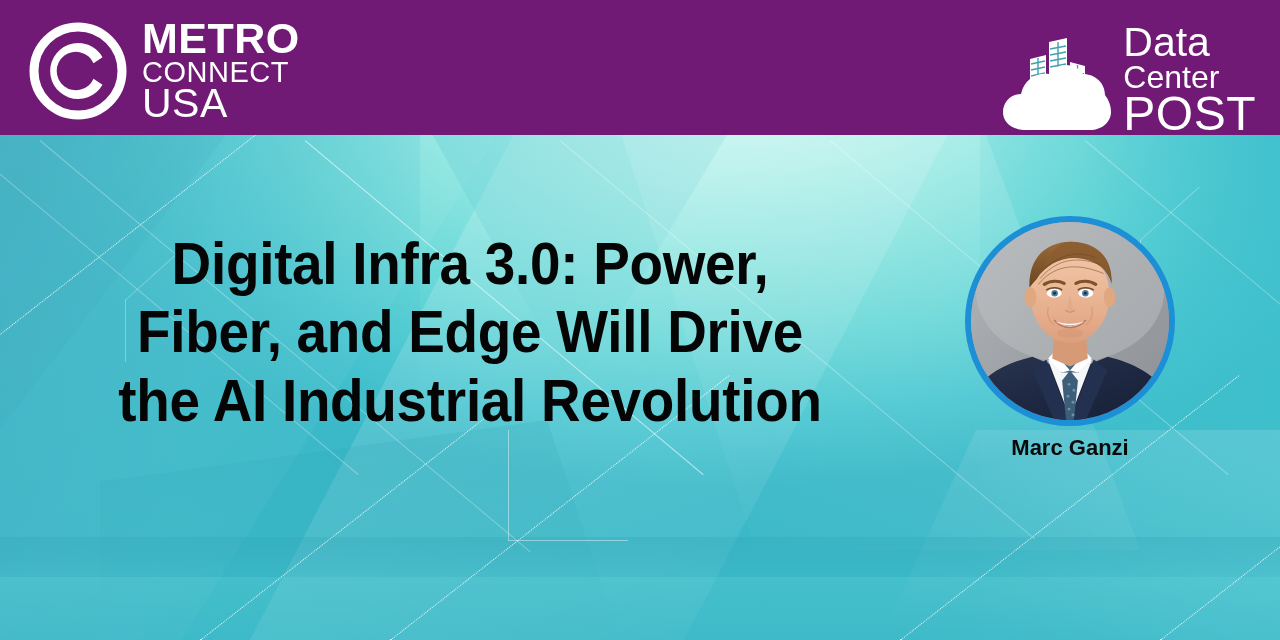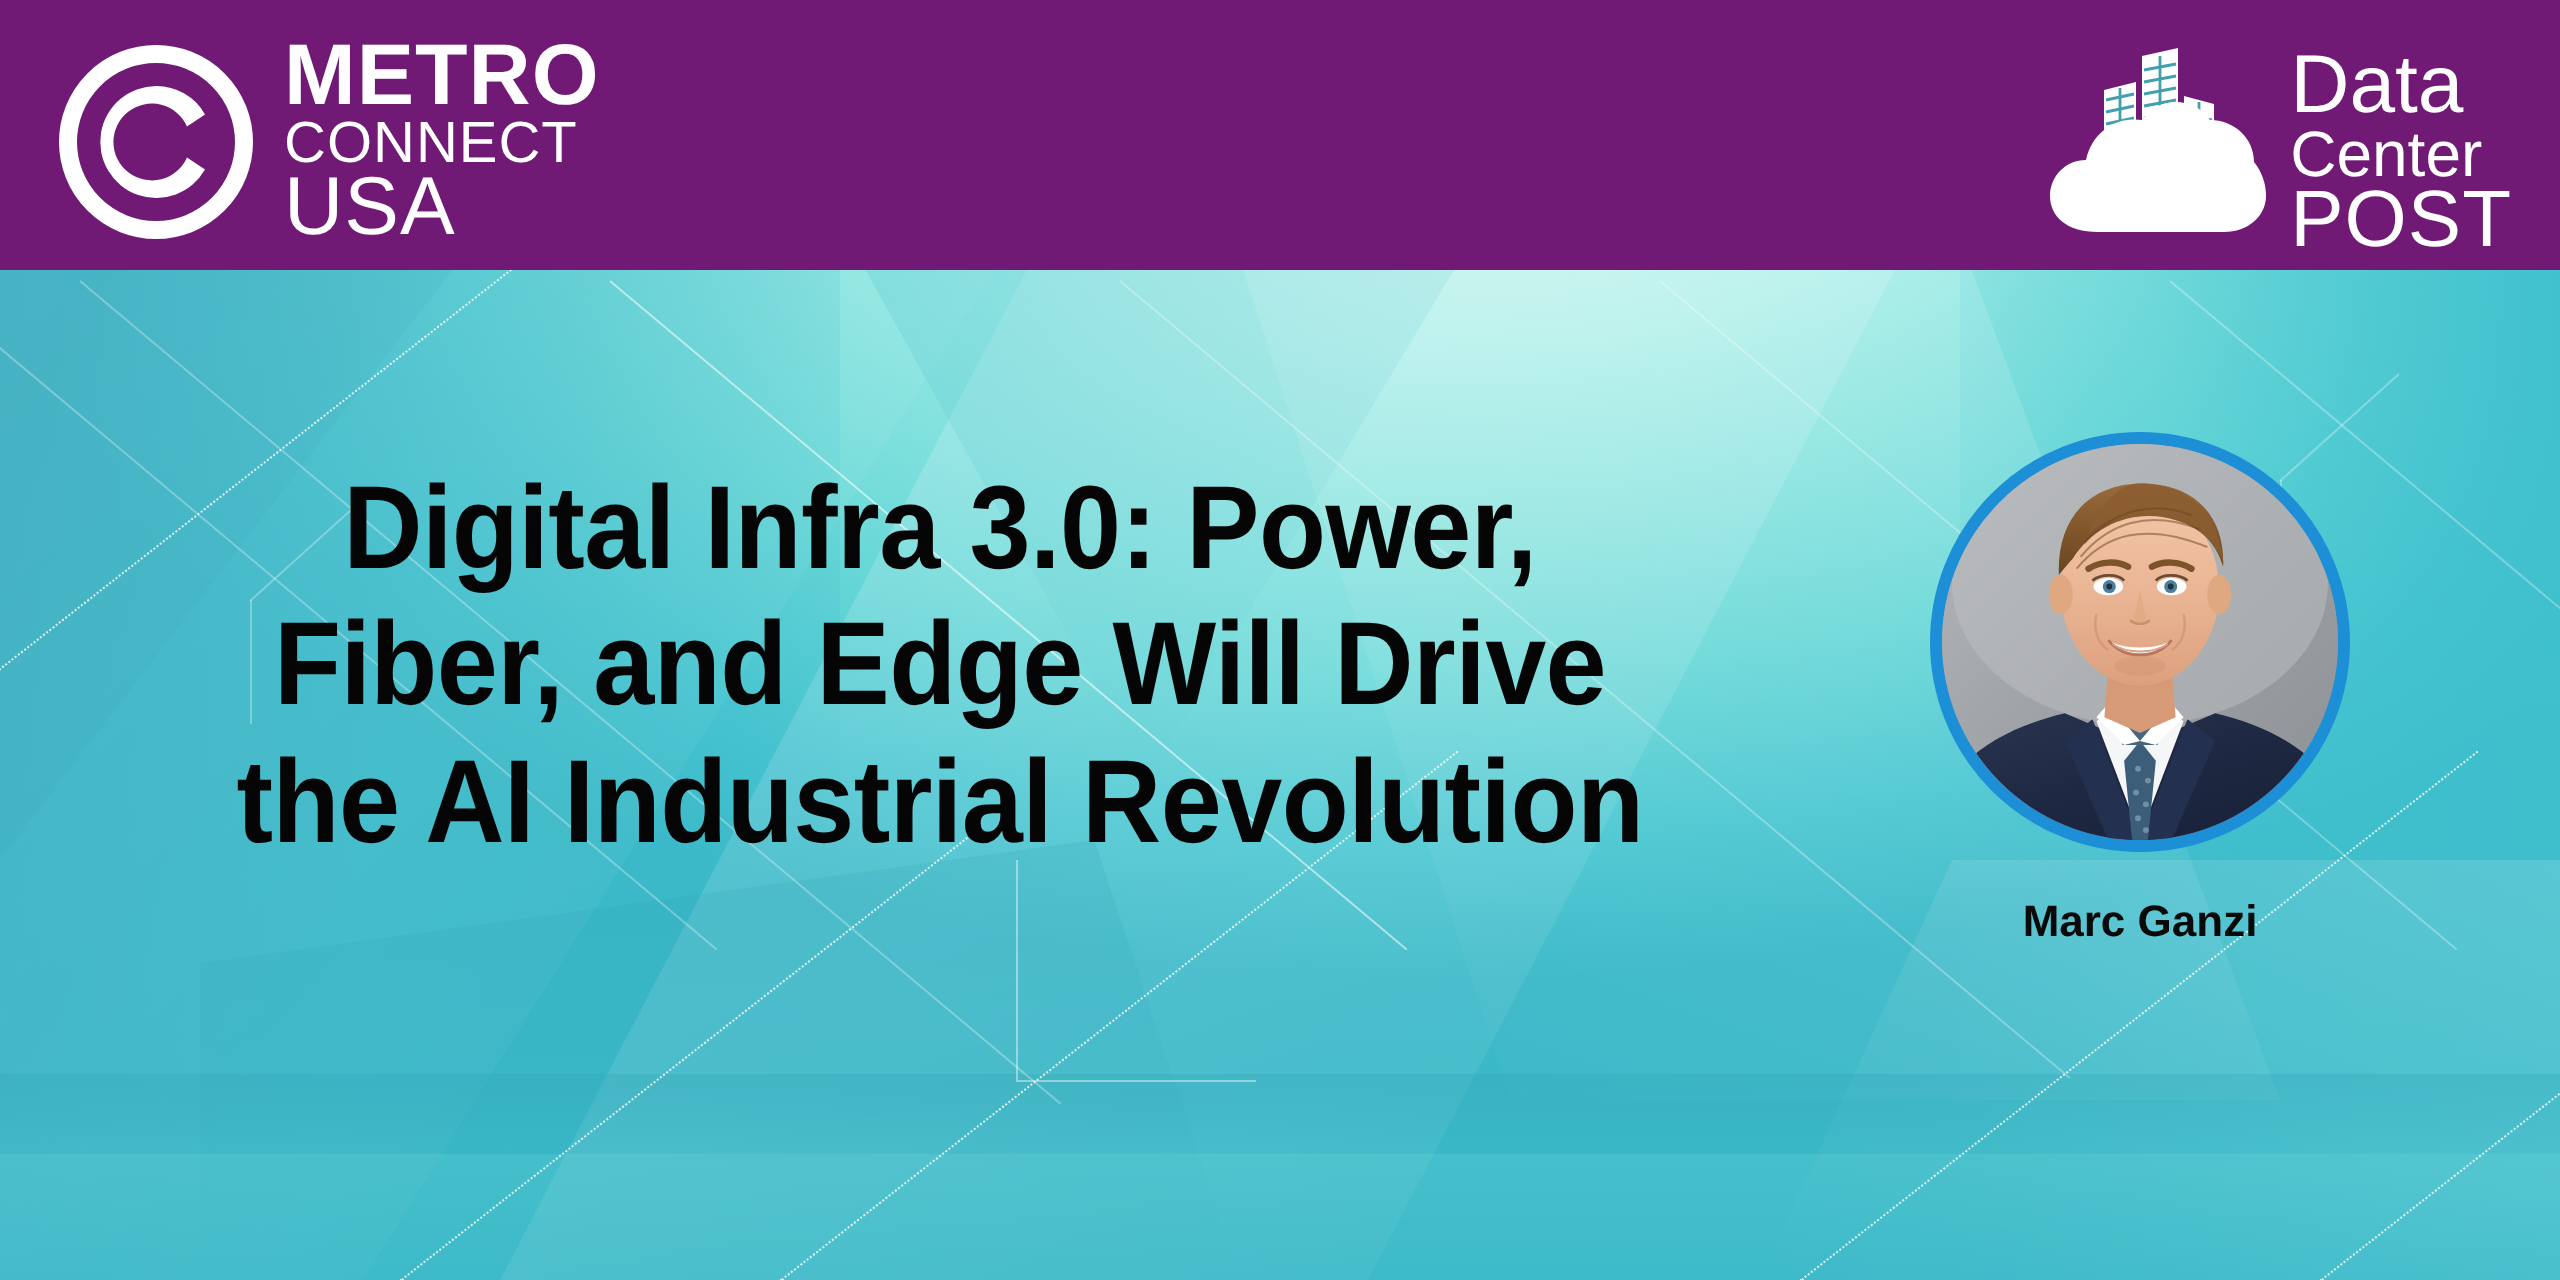--- a/index.html
+++ b/index.html
@@ -107,27 +107,27 @@
     letter-spacing:0.5px; margin-top:-2px;
   }
   .mc-usa {
     font-size:41px; font-weight:300; color:#ffffff;
     letter-spacing:0.5px; margin-top:-4px;
   }
 
   
   .dcp-logo {
     position:absolute; right:24px; top:12px;
-    display:flex; align-items:flex-start; gap:6px;
+    display:flex; align-items:flex-end; gap:6px;
   }
   .dcp-mark { width:120px; height:112px; display:block; }
   .dcp-words { display:flex; flex-direction:column; line-height:1; padding-top:10px; }
   .dcp-data   { font-size:41px; font-weight:400; color:#fff; letter-spacing:0px; }
   .dcp-center { font-size:32px; font-weight:300; color:#fff; margin-top:-2px; }
-  .dcp-post   { font-size:40px; font-weight:300; color:#fff; margin-top:-3px; letter-spacing:0.5px; }
+  .dcp-post   { font-size:48px; font-weight:300; color:#fff; margin-top:-3px; letter-spacing:0.5px; }
 
   
   .title {
     position:absolute; left:30px; top:230px; width:880px;
     text-align:center;
     font-size:59px;
     font-weight:bold;
     line-height:1.16;
     color:#050505;
     letter-spacing:-0.3px;
@@ -146,21 +146,21 @@
     position:relative; width:210px; height:210px; margin:0 auto;
     border-radius:50%;
     border:6px solid #1C8FD6;
     overflow:hidden;
     box-sizing:border-box;
     background:#9a9ea2;
   }
   .portrait-svg { position:absolute; left:0; top:0; width:100%; height:100%; display:block; }
 
   .sp-name {
-    margin-top:22px;
+    margin-top:9px;
     font-size:22px; font-weight:bold; color:#0a0a0a;
     line-height:1.18;
   }
   .sp-role {
     font-size:22px; font-weight:400; color:#0a0a0a;
     line-height:1.2;
   }
   .sp-org {
     font-size:22px; font-weight:400; color:#0a0a0a;
     line-height:1.2;

